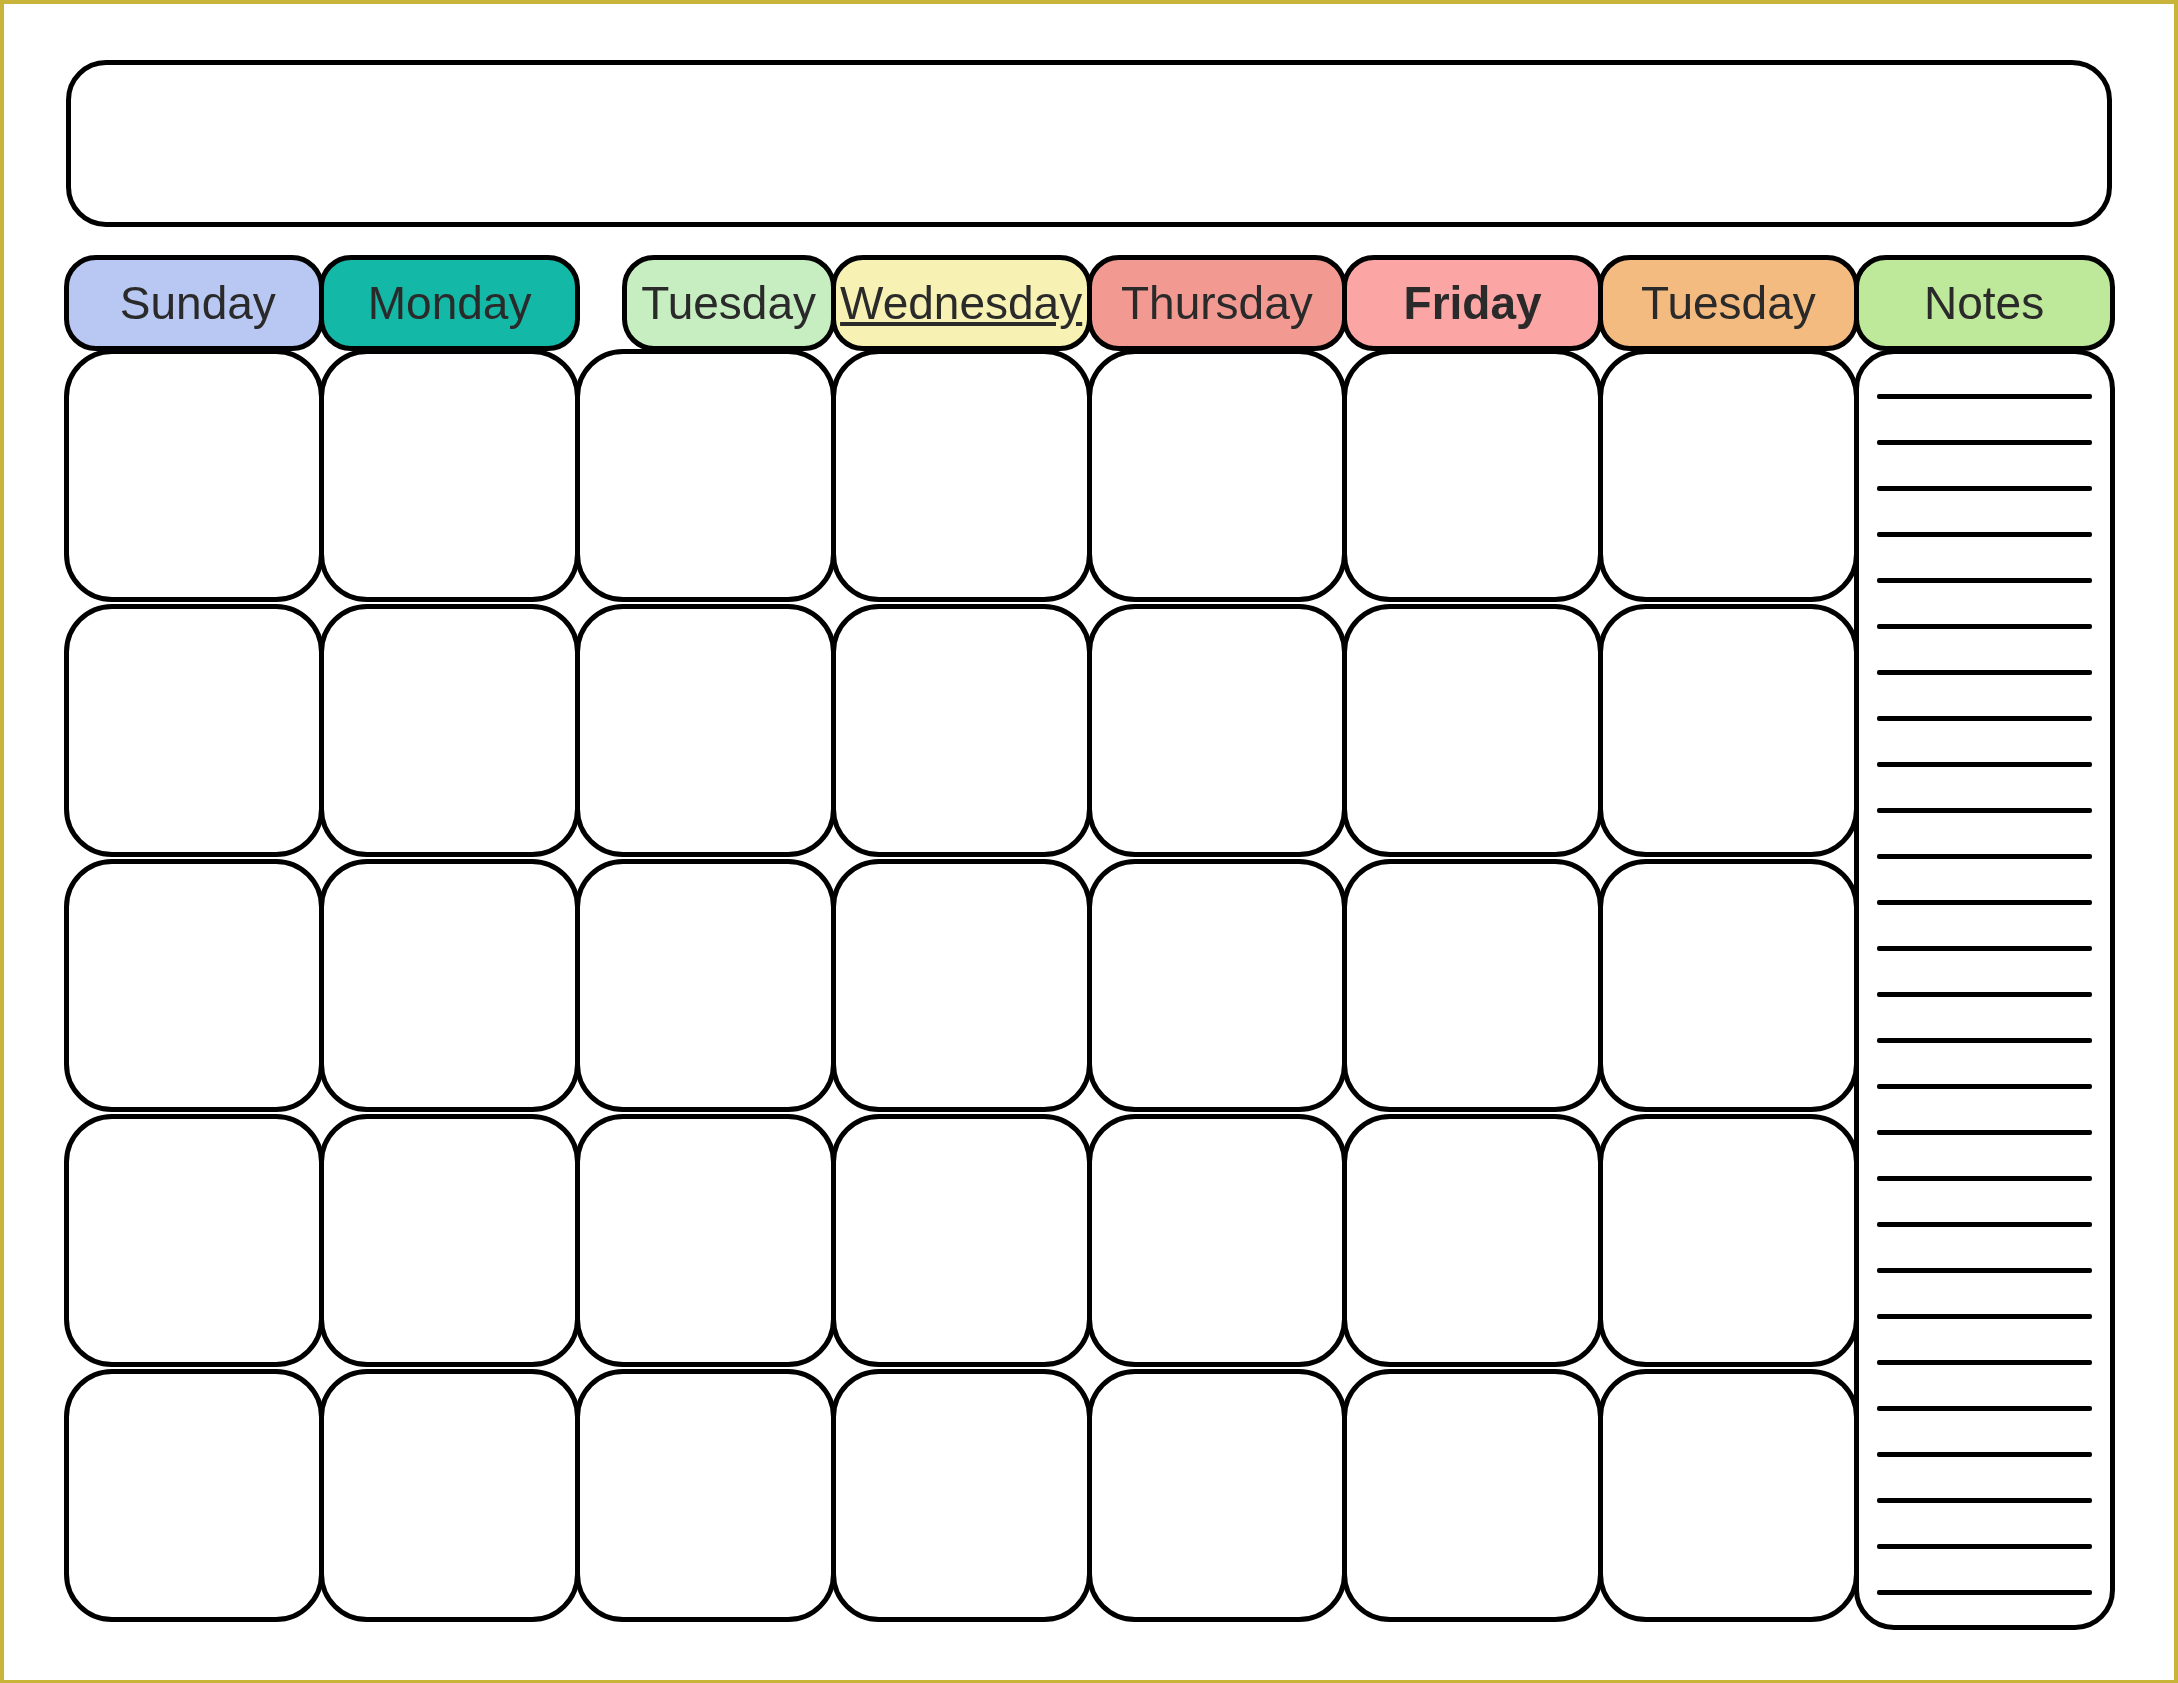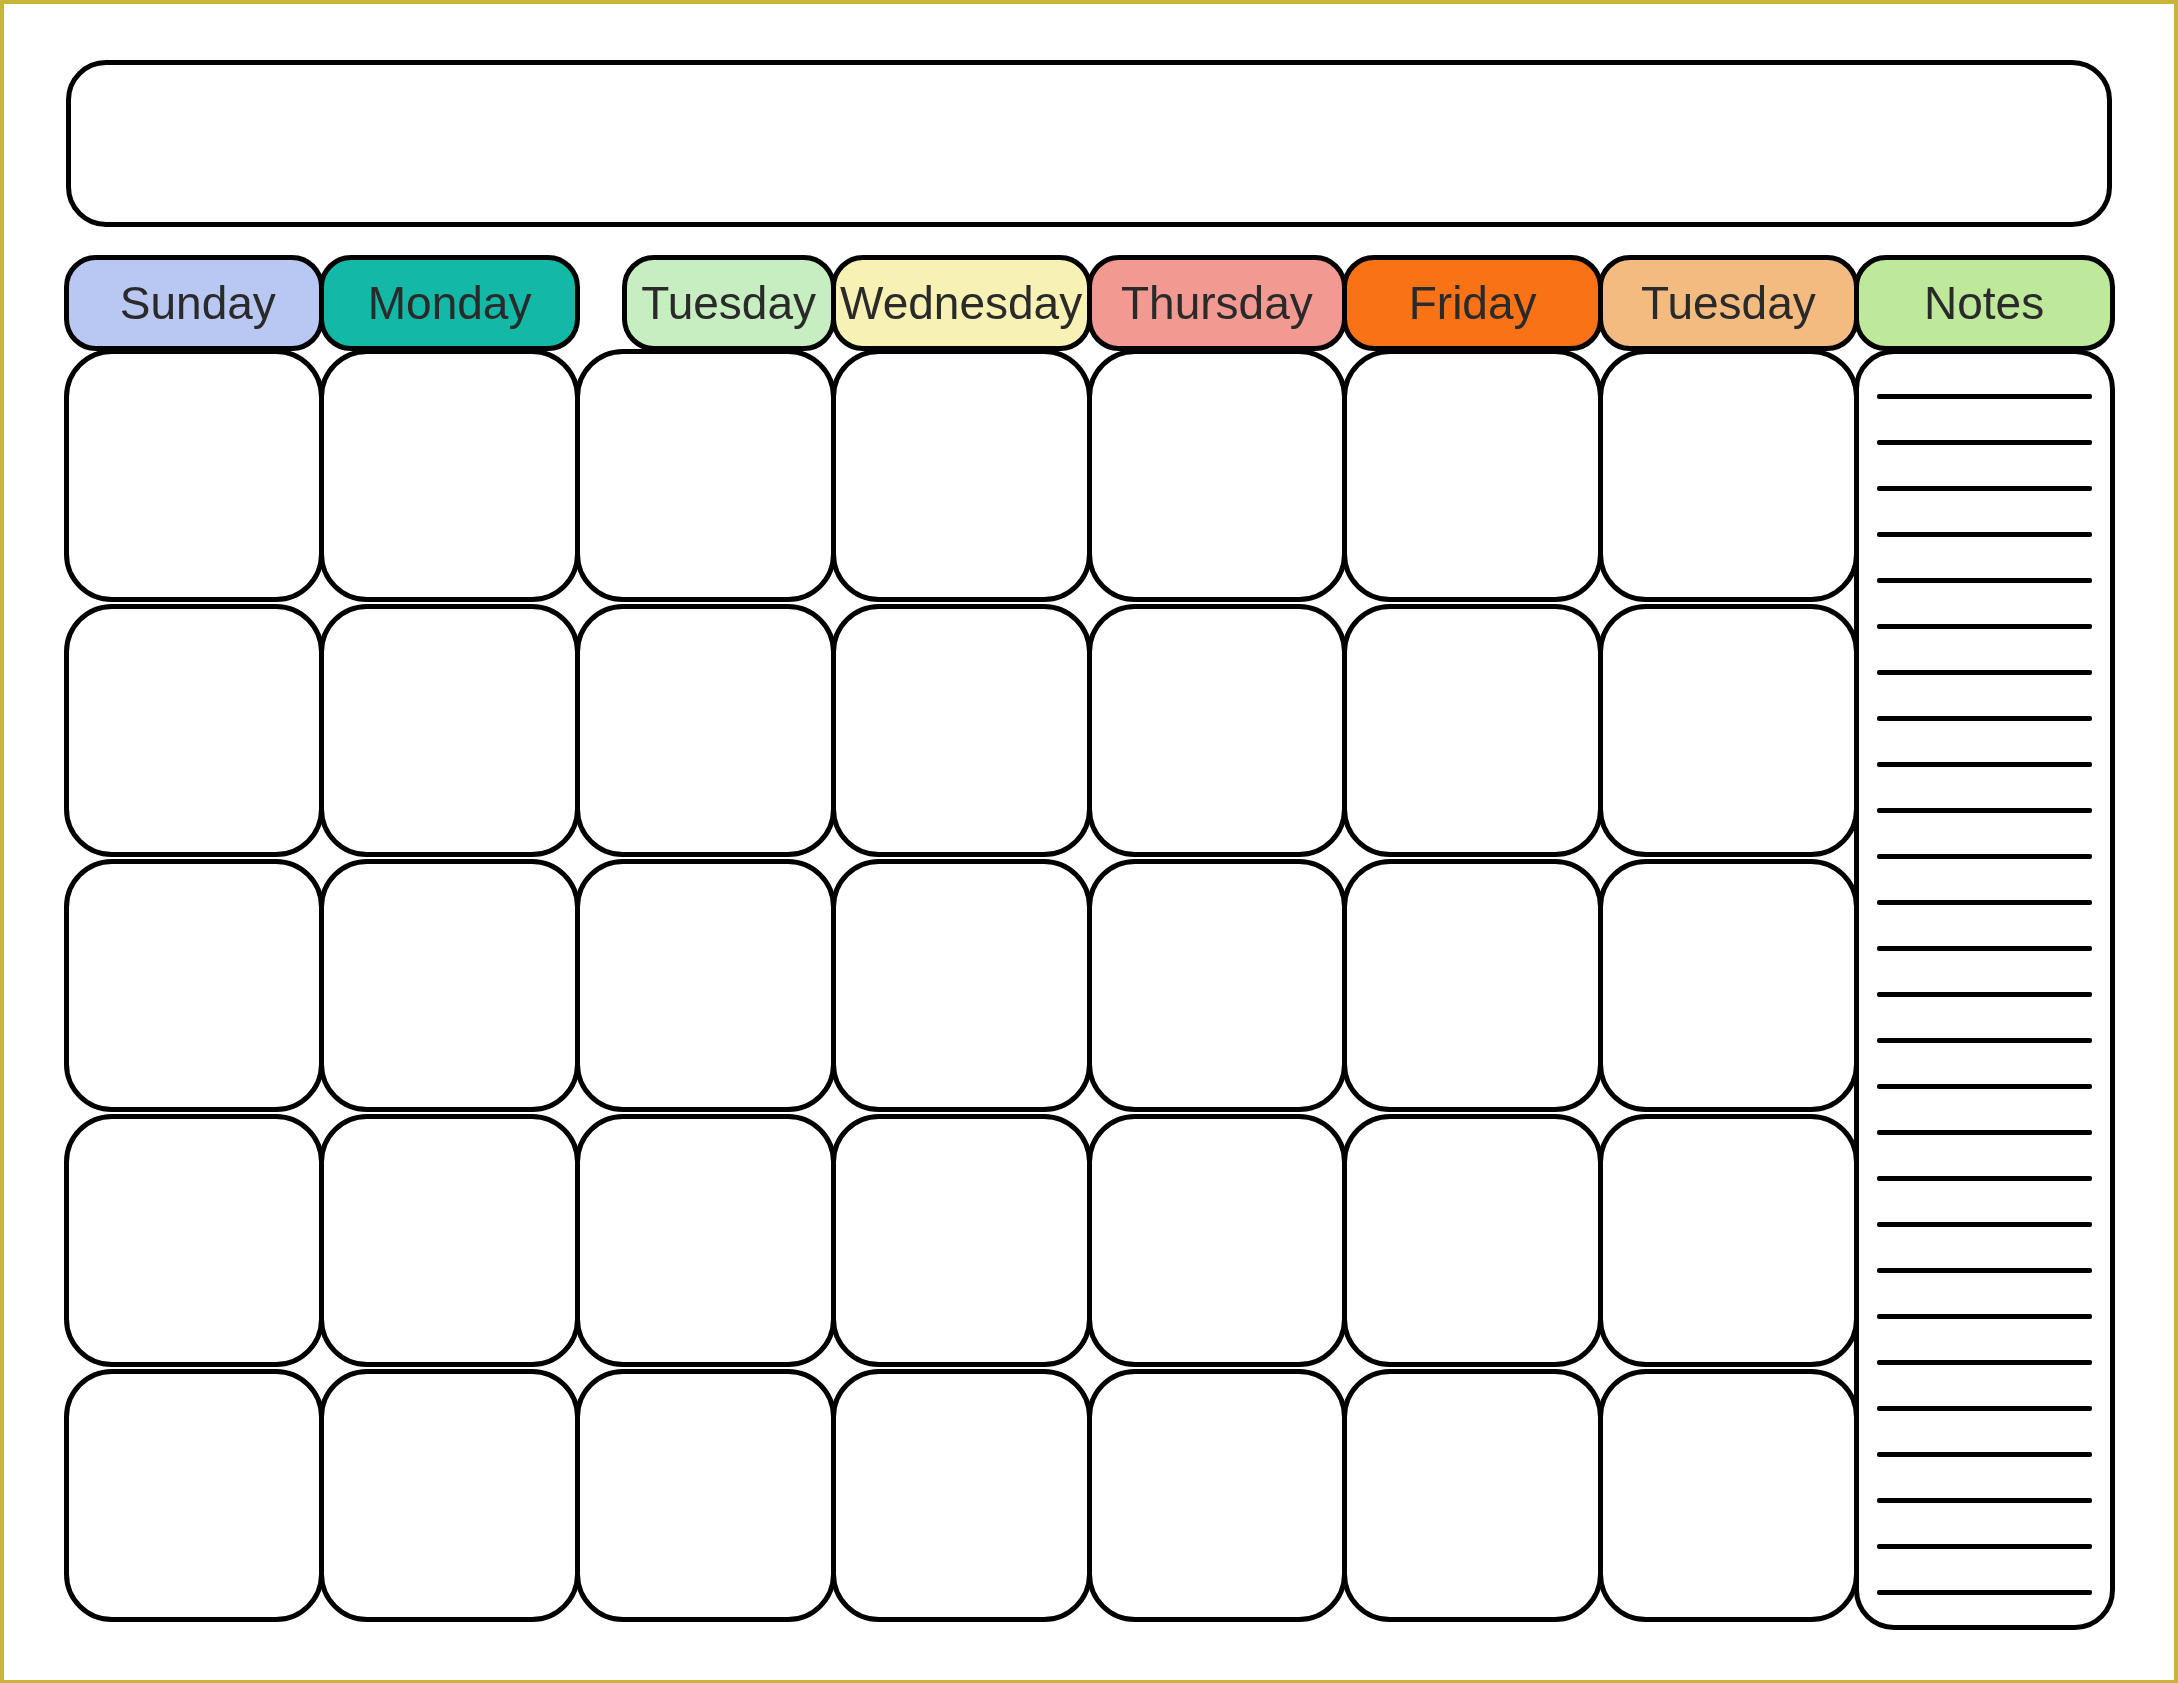--- a/index.html
+++ b/index.html
@@ -79,23 +79,23 @@
 <div class="page">
 
   <div class="title-box"></div>
 
   <div class="grid">
 
     <div class="header-row">
       <div class="header-cell" style="background: rgb(185, 200, 242); padding-left: 8px;">Sunday</div>
       <div class="header-cell" style="background: #14b8a6;">Monday</div>
       <div class="header-cell" style="background: rgb(199, 238, 192); margin-left: 44px;">Tuesday</div>
-      <div class="header-cell" style="background: rgb(247, 242, 179);">Wednesday</div>
+      <div class="header-cell" style="background: rgb(247, 242, 179); text-decoration: underline;">Wednesday</div>
       <div class="header-cell" style="background: rgb(242, 154, 146);">Thursday</div>
-      <div class="header-cell" style="background: #f97316;">Friday</div>
+      <div class="header-cell" style="background: #fca5a5; font-weight: bold;">Friday</div>
       <div class="header-cell" style="background: rgb(244, 187, 128);">Tuesday</div>
       <div class="header-cell" style="background: rgb(190, 232, 154);">Notes</div>
     </div>
 
     <div class="body-rows">
       
       <div class="day-cell"></div>
       <div class="day-cell"></div>
       <div class="day-cell"></div>
       <div class="day-cell"></div>

